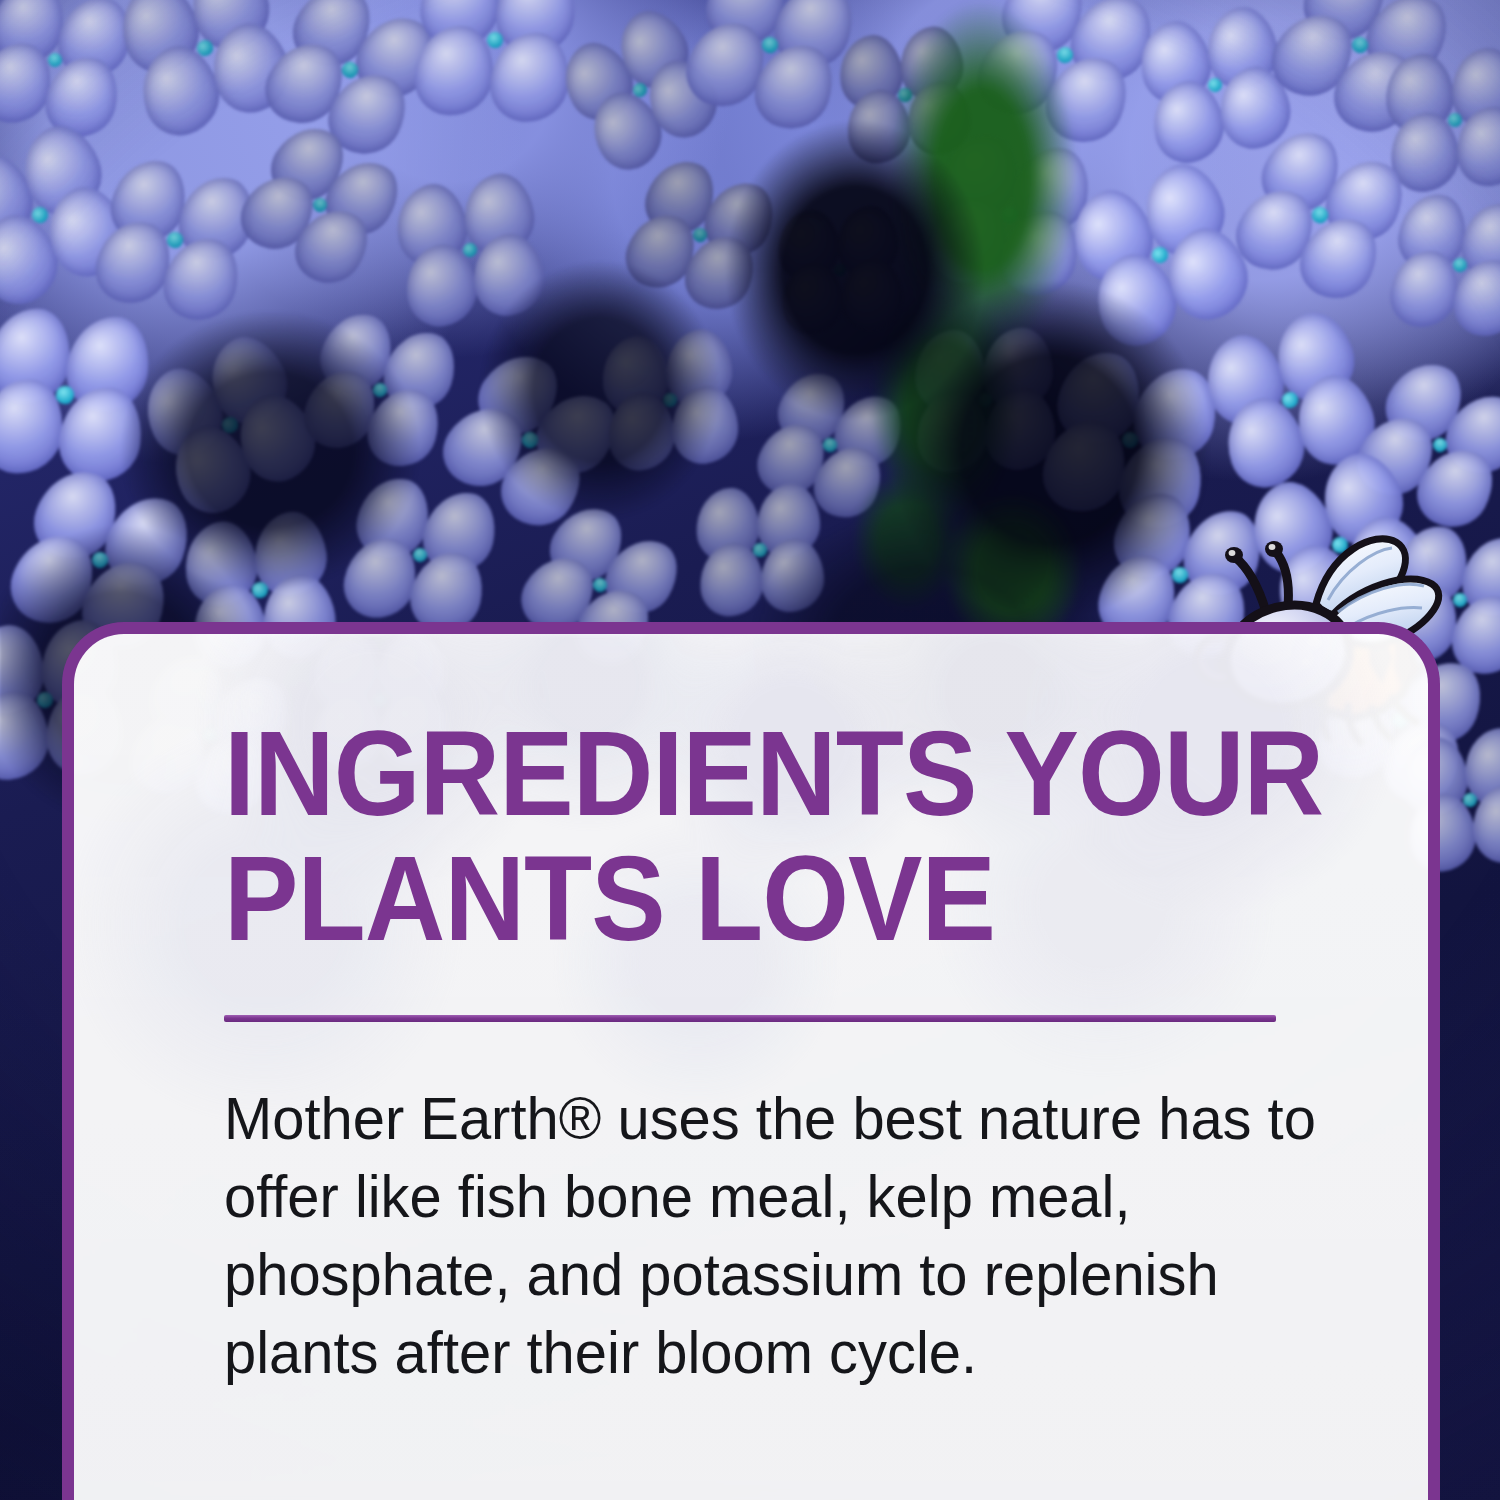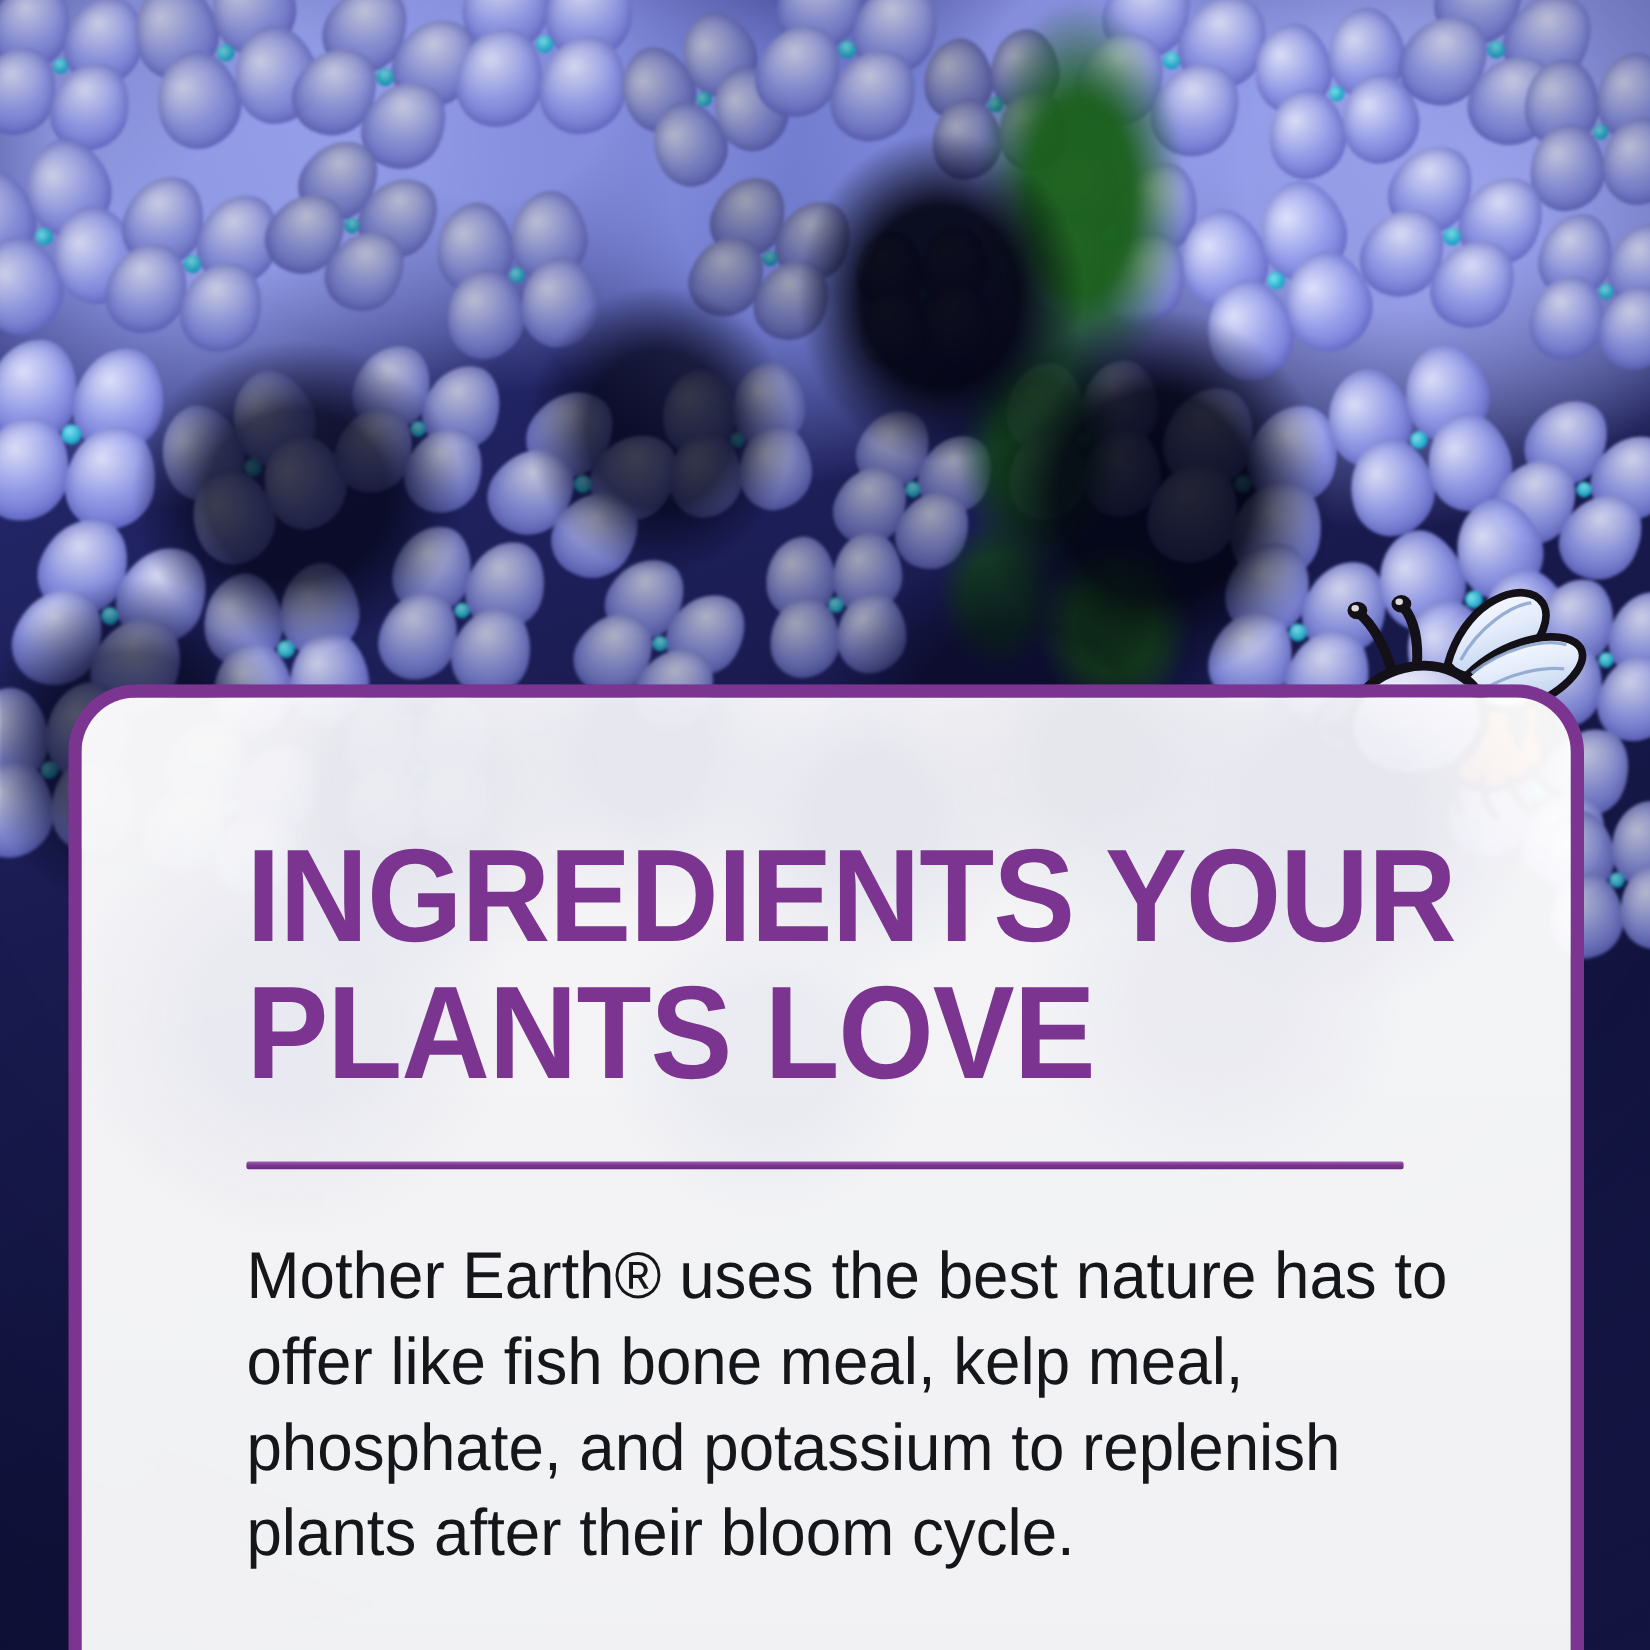--- a/index.html
+++ b/index.html
@@ -93,21 +93,21 @@
       radial-gradient(circle at 53% 11%, rgba(204,204,226,.80) 0 5%, rgba(204,204,226,0) 13%),
       radial-gradient(circle at 68% 6%,  rgba(198,200,220,.72) 0 4%, rgba(198,200,220,0) 12%),
       radial-gradient(circle at 84% 10%, rgba(206,206,228,.80) 0 5%, rgba(206,206,228,0) 13%),
       radial-gradient(circle at 14% 30%, rgba(200,202,224,.55) 0 6%, rgba(200,202,224,0) 15%),
       radial-gradient(circle at 46% 34%, rgba(202,204,226,.50) 0 6%, rgba(202,204,226,0) 15%),
       radial-gradient(circle at 76% 28%, rgba(200,202,224,.45) 0 5%, rgba(200,202,224,0) 14%);
     filter: blur(2px);
   }
   .card-inner {
     position: relative;
-    padding: 118px 0 0 150px;
+    padding: 77px 0 0 150px;
   }
   .headline {
     margin: 0;
     color: #7b3590;
     font-family: "Liberation Sans Narrow", "Liberation Sans", sans-serif;
     font-weight: 700;
     font-size: 120px;
     line-height: 1.04;
     letter-spacing: -1px;
     transform: scaleX(.93);

